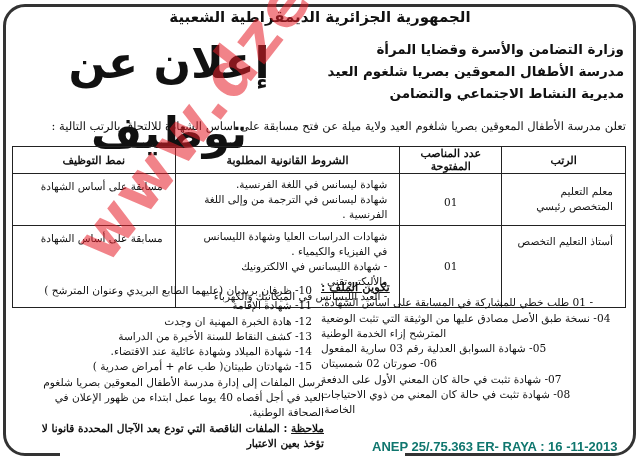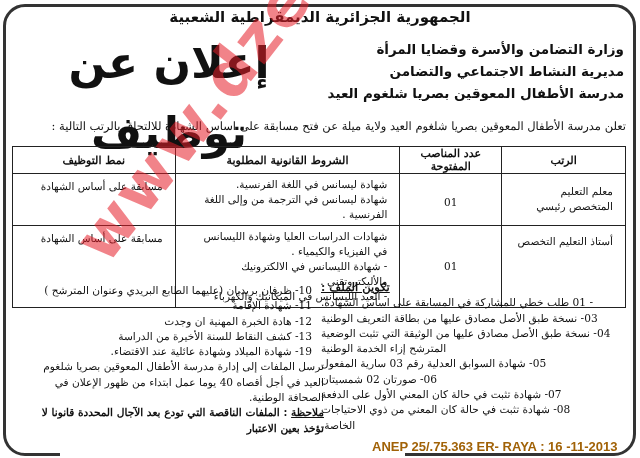--- a/index.html
+++ b/index.html
@@ -7,21 +7,21 @@
   body { font-family: "DejaVu Sans", sans-serif; color: #111; position: relative; }
   .frame {
     position: absolute; left: 3px; top: 4px; width: 633px; height: 452px;
     border: 3px solid #333; border-radius: 22px; background: #fff;
   }
   .footer-gap {
     position: absolute; left: 60px; width: 345px; top: 446px; height: 14px; background: #fff;
   }
   .footer-ref {
     position: absolute; left: 372px; top: 439px; font-family: "Liberation Sans", sans-serif;
-    font-weight: bold; font-size: 13px; color: #a16207; direction: ltr; white-space: nowrap;
+    font-weight: bold; font-size: 13px; color: #0f766e; direction: ltr; white-space: nowrap;
   }
   .republic {
     position: absolute; top: 8px; left: 0; width: 640px; text-align: center;
     font-family: "DejaVu Sans", sans-serif; font-weight: bold; font-size: 15px; direction: rtl;
   }
   .ministry {
     position: absolute; right: 16px; top: 38px; direction: rtl; text-align: right;
     font-weight: bold; font-size: 13.5px; line-height: 22px; margin-left: 10px;
   }
   .big-title {
@@ -69,22 +69,22 @@
 <body>
 
 <div class="frame"></div>
 <div class="footer-gap"></div>
 <div class="footer-ref">ANEP 25/.75.363   ER-  RAYA : 16 -11-2013</div>
 
 <div class="republic">الجمهورية الجزائرية الديمقراطية الشعبية</div>
 
 <div class="ministry">
   <div>وزارة التضامن والأسرة وقضايا المرأة</div>
+  <div>مدرسة الأطفال المعوقين بصريا شلغوم العيد</div>
   <div>مديرية النشاط الاجتماعي والتضامن</div>
-  <div>مدرسة الأطفال المعوقين بصريا شلغوم العيد</div>
 </div>
 
 <div class="big-title">إعلان عن توظيف</div>
 
 <div class="intro">تعلن مدرسة الأطفال المعوقين بصريا شلغوم العيد ولاية ميلة عن فتح مسابقة على اساس الشهادة للالتحاق بالرتب التالية :</div>
 
 <table class="posts">
   <colgroup>
     <col style="width:124px">
     <col style="width:102px">
@@ -118,33 +118,33 @@
         <div>- العيد الليسانس في الميكانيك والكهرباء</div>
       </td>
       <td class="mode">مسابقة على أساس الشهادة</td>
     </tr>
   </tbody>
 </table>
 
 <div class="file-col">
   <div class="heading">تكوين الملف :</div>
   <div>- 01 طلب خطي للمشاركة في المسابقة على اساس الشهادة.</div>
-  <div>03- نسخة طبق الأصل مصادق عليها من بطاقة التعريف الوطنية</div>
   <div>04- نسخة طبق الأصل مصادق عليها من الوثيقة التي تثبت الوضعية المترشح إزاء الخدمة الوطنية</div>
   <div style="padding-right:40px">05- شهادة السوابق العدلية رقم 03 سارية المفعول</div>
   <div style="padding-right:40px">06- صورتان 02 شمسيتان</div>
   <div style="padding-right:40px">07- شهادة تثبت في حالة كان المعني الأول على الدفعة</div>
   <div style="padding-right:40px">08- شهادة تثبت في حالة كان المعني من ذوي الاحتياجات الخاصة.</div>
 </div>
 
 <div class="left-col">
   <div style="padding-right:12px">10- ظرفان بريديان (عليهما الطابع البريدي وعنوان المترشح )</div>
   <div style="padding-right:12px">11- شهادة الإقامة</div>
   <div style="padding-right:12px">12- هادة الخبرة المهنية ان وجدت</div>
   <div style="padding-right:12px">13- كشف النقاط للسنة الأخيرة من الدراسة</div>
-  <div style="padding-right:12px">19- شهادة الميلاد وشهادة عائلية عند الاقتضاء.</div>
+  <div style="padding-right:12px">14- شهادة الميلاد وشهادة عائلية عند الاقتضاء.</div>
+  <div style="padding-right:12px">15- شهادتان طبيتان( طب عام + أمراض صدرية )</div>
   <div>ترسل الملفات إلى إدارة مدرسة الأطفال المعوقين بصريا شلغوم العيد في أجل أقصاه 40 يوما عمل ابتداء من ظهور الإعلان في الصحافة الوطنية.</div>
   <div>
     <span class="note-label">ملاحظة</span><span class="note"> : الملفات الناقصة التي تودع بعد الآجال المحددة قانونا لا تؤخذ بعين الاعتبار</span>
   </div>
 </div>
 
 <div class="watermark">www.dzemploi.org</div>
 
 </body></html>

